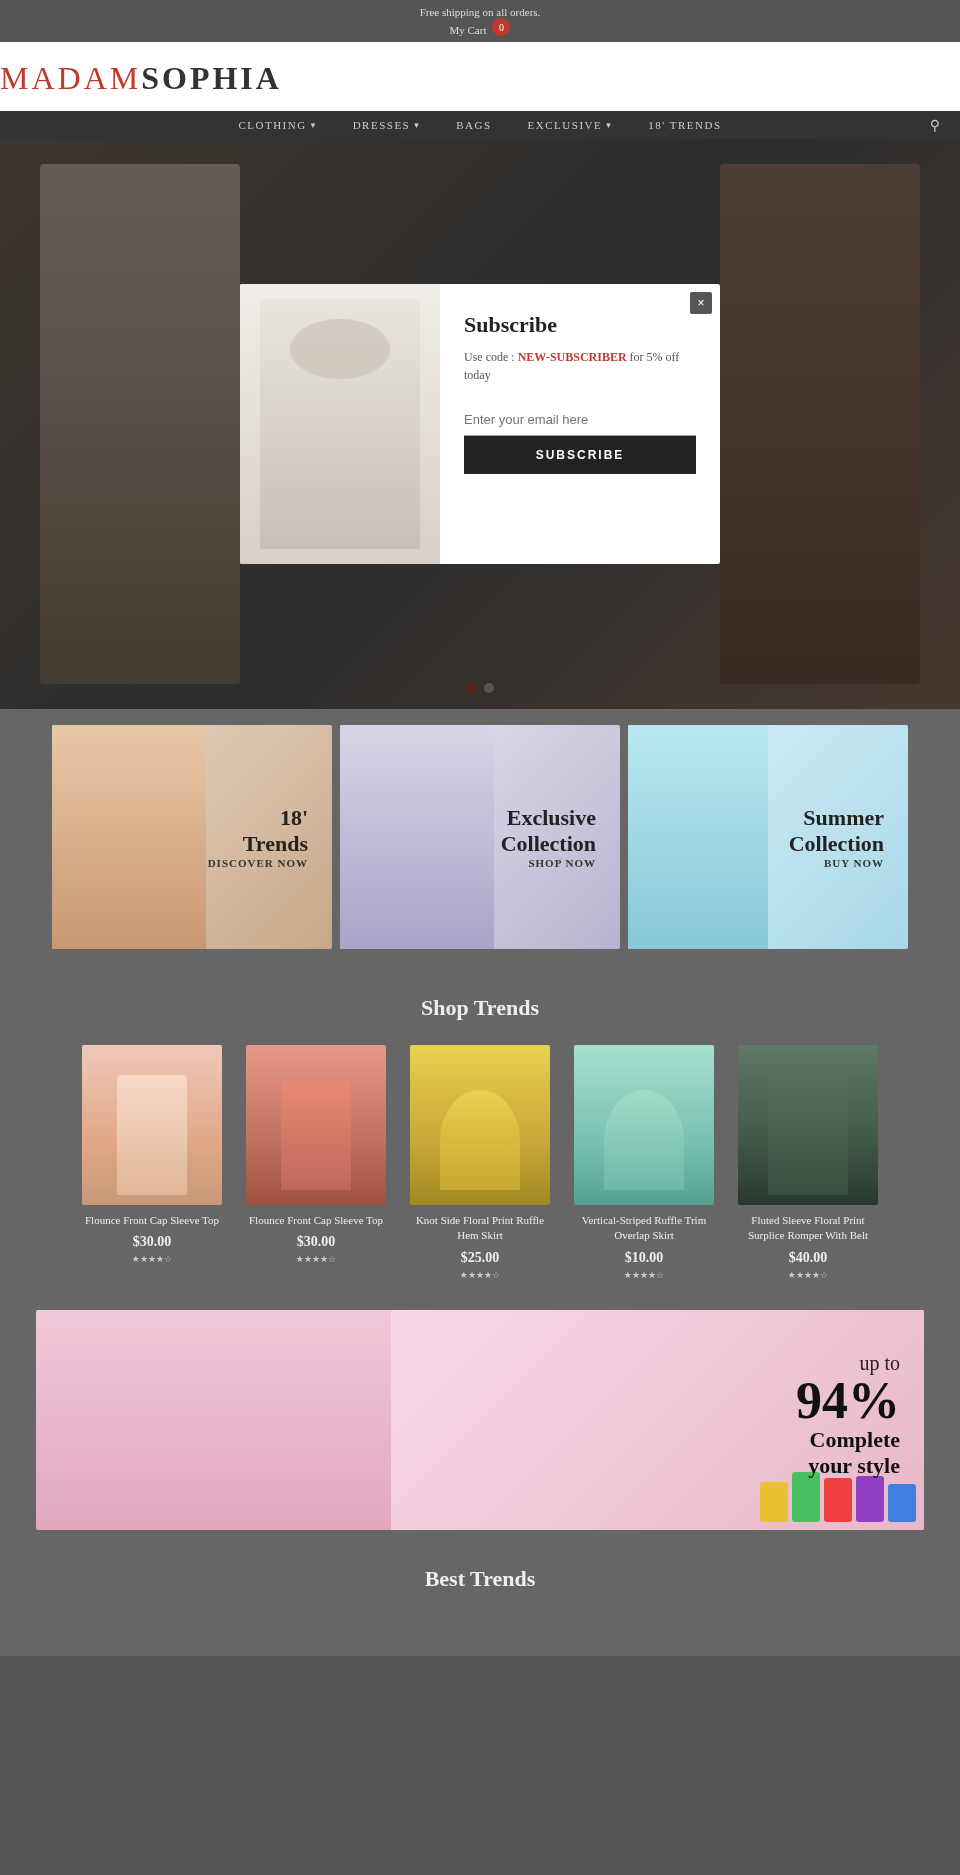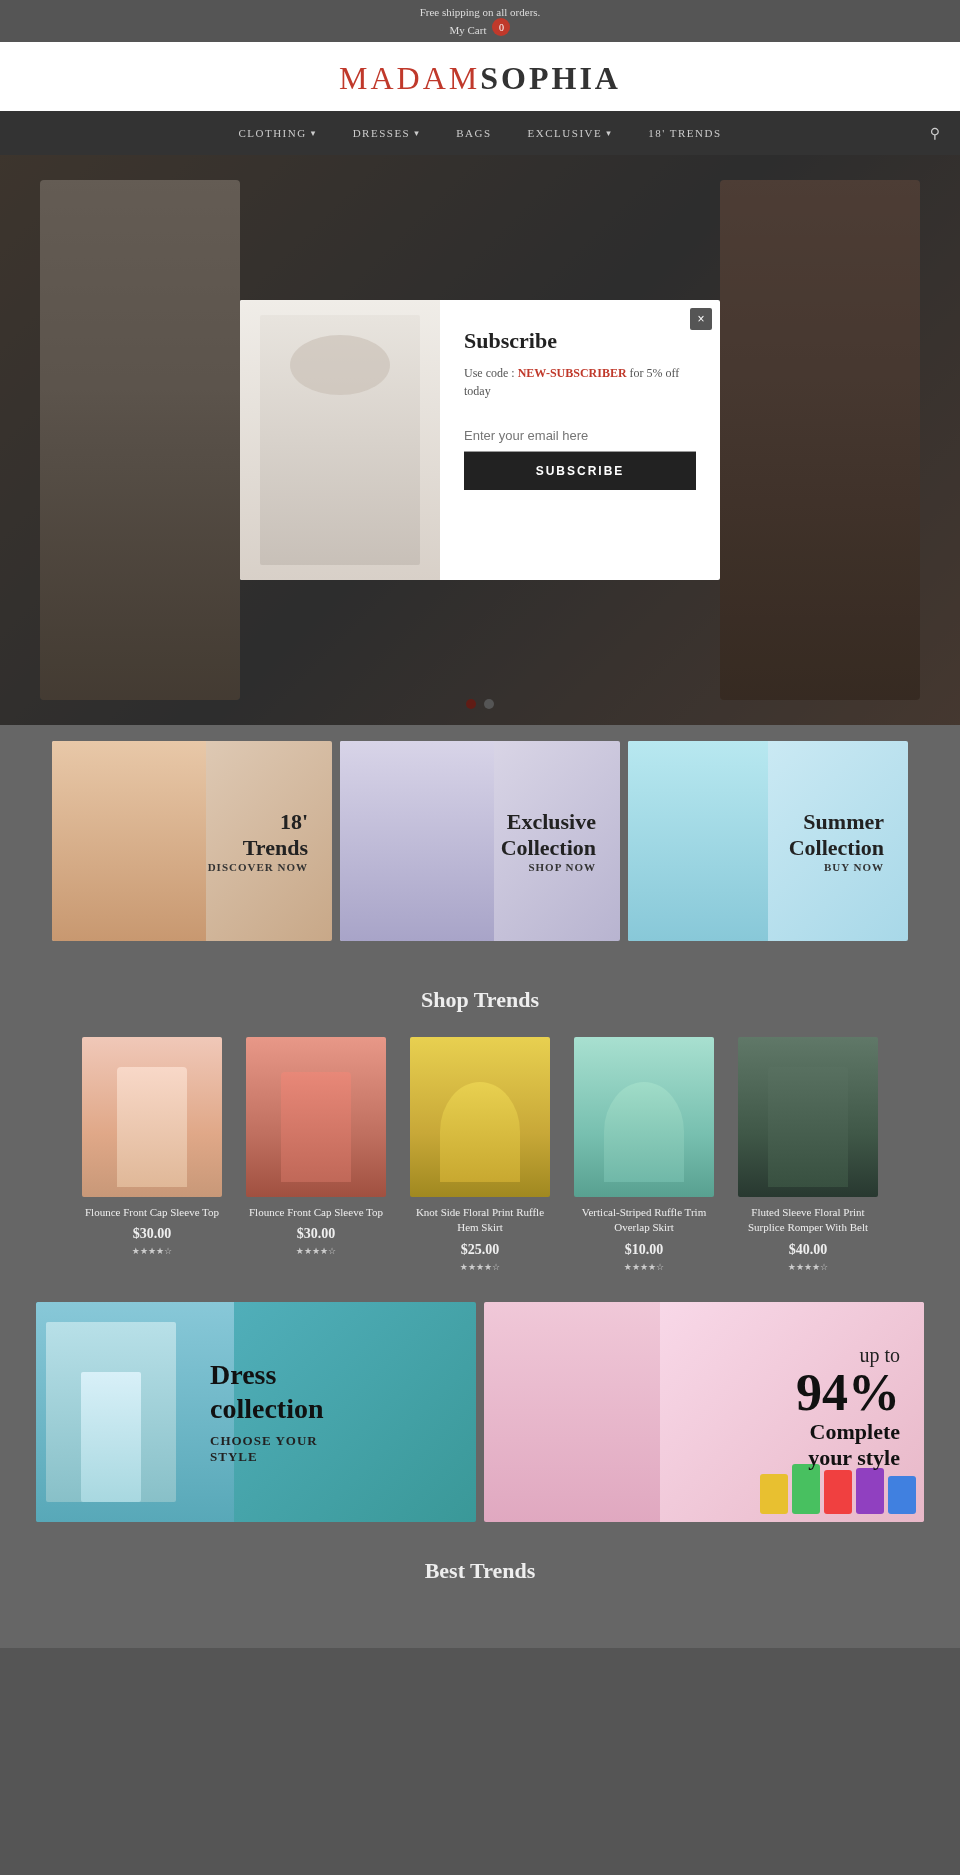--- a/index.html
+++ b/index.html
@@ -30,21 +30,21 @@
       height: 18px;
       display: inline-flex;
       align-items: center;
       justify-content: center;
       font-size: 10px;
     }
 
     
     .logo-bar {
       background: #fff;
-      text-align: center;
+      text-align: left;
       padding: 18px 0 14px;
     }
     .logo-text {
       font-size: 32px;
       letter-spacing: 3px;
       font-family: 'Georgia', serif;
     }
     .logo-madam { color: #c0392b; font-weight: 300; }
     .logo-sophia { color: #333; font-weight: 700; }
 
@@ -60,21 +60,21 @@
     nav .nav-items {
       display: flex;
       align-items: center;
       gap: 0;
     }
     nav .nav-item {
       color: #ccc;
       font-size: 11px;
       letter-spacing: 1.5px;
       text-transform: uppercase;
-      padding: 16px 18px;
+      padding: 8px 18px;
       cursor: pointer;
       display: flex;
       align-items: center;
       gap: 4px;
     }
     .nav-search {
       position: absolute;
       right: 20px;
       color: #ccc;
       cursor: pointer;
@@ -233,21 +233,21 @@
     .collections {
       background: #666;
       display: flex;
       gap: 8px;
       padding: 16px 36px;
       justify-content: center;
     }
     .collection-card {
       flex: 1;
       max-width: 280px;
-      height: 200px;
+      height: 224px;
       border-radius: 2px;
       overflow: hidden;
       position: relative;
       display: flex;
       align-items: center;
       justify-content: flex-end;
       padding-right: 24px;
     }
     .collection-card.trends {
       background: linear-gradient(135deg, #e8d8c8 0%, #c8a888 100%);
@@ -526,30 +526,20 @@
         </div>
       </div>
       <div class="product-name">Fluted Sleeve Floral Print Surplice Romper With Belt</div>
       <div class="product-price">$40.00</div>
       <div class="product-stars">★★★★☆</div>
     </div>
   </div>
 </div>
 
 <div class="banners">
-  <div class="banner dress">
-    <div style="position:absolute;left:0;top:0;bottom:0;width:45%;background:linear-gradient(180deg,#88c8d8,#58a8b8);border-radius:2px 0 0 2px;"></div>
-    <div style="position:absolute;left:10px;top:20px;bottom:20px;width:130px;background:linear-gradient(180deg,#b8e0e8,#88c0c8);border-radius:2px;overflow:hidden;display:flex;align-items:flex-end;justify-content:center;">
-      <div style="width:60px;height:130px;background:linear-gradient(180deg,#d8f0f8,#a8d8e0);border-radius:2px;margin-bottom:0;"></div>
-    </div>
-    <div class="banner-text" style="position:relative;z-index:2;margin-left:150px;">
-      <div class="banner-title">Dress<br>collection</div>
-      <div class="banner-sub">CHOOSE YOUR<br>STYLE</div>
-    </div>
-  </div>
   <div class="banner style">
     <div style="position:absolute;right:0;top:0;bottom:0;width:60%;overflow:hidden;border-radius:0 2px 2px 0;">
       <div style="width:100%;height:100%;background:linear-gradient(135deg,#f8d8e8,#e8b8c8);display:flex;align-items:flex-end;justify-content:flex-end;padding:8px;">
         <div style="display:flex;gap:4px;align-items:flex-end;">
           <div style="width:28px;height:40px;background:#e8c030;border-radius:3px;"></div>
           <div style="width:28px;height:50px;background:#48c060;border-radius:3px;"></div>
           <div style="width:28px;height:44px;background:#f04040;border-radius:3px;"></div>
           <div style="width:28px;height:46px;background:#9040c0;border-radius:3px;"></div>
           <div style="width:28px;height:38px;background:#4080e0;border-radius:3px;"></div>
         </div>

